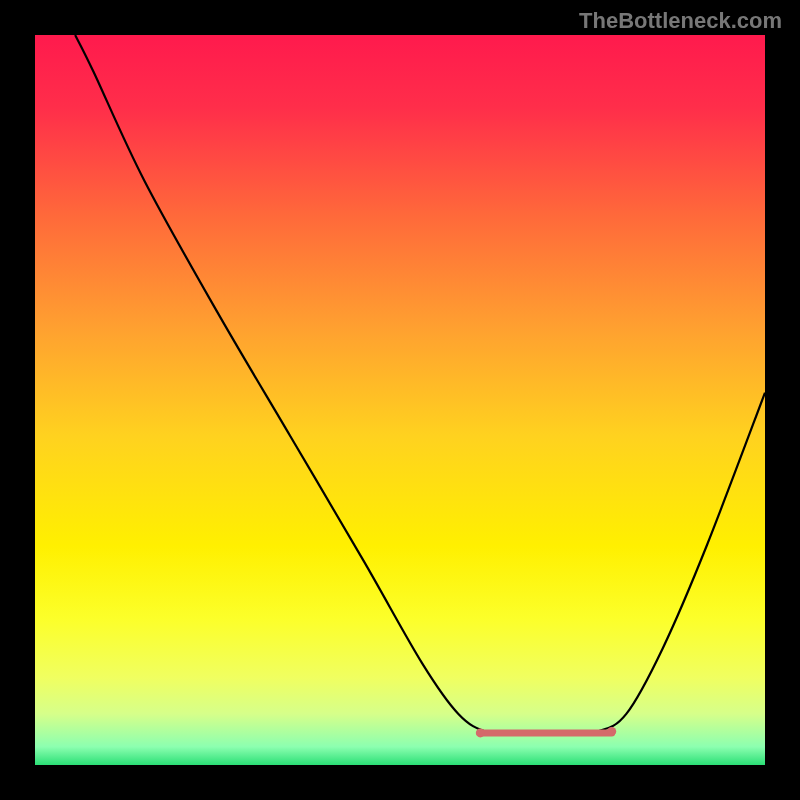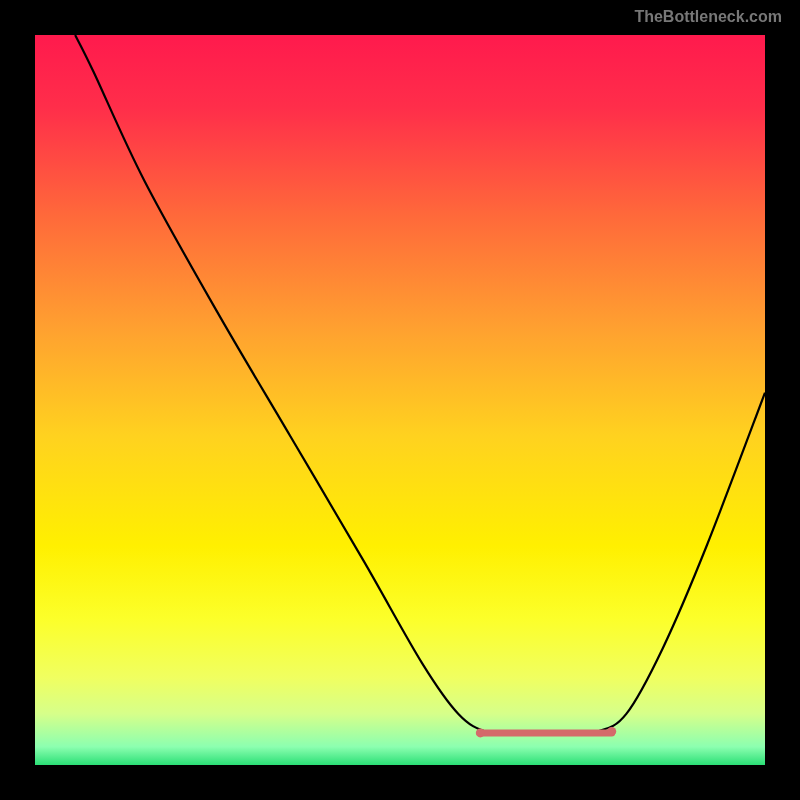--- a/index.html
+++ b/index.html
@@ -34,21 +34,21 @@
     position: absolute;
     left: 0;
     top: 0;
     width: 730px;
     height: 730px;
   }
   .watermark {
     position: absolute;
     top: 8px;
     right: 18px;
-    font-size: 16px;
+    font-size: 22px;
     font-weight: bold;
     color: #777;
     font-family: Arial, sans-serif;
   }
 </style>
 </head>
 <body>
 
 <div class="container">
   <div class="watermark">TheBottleneck.com</div>

